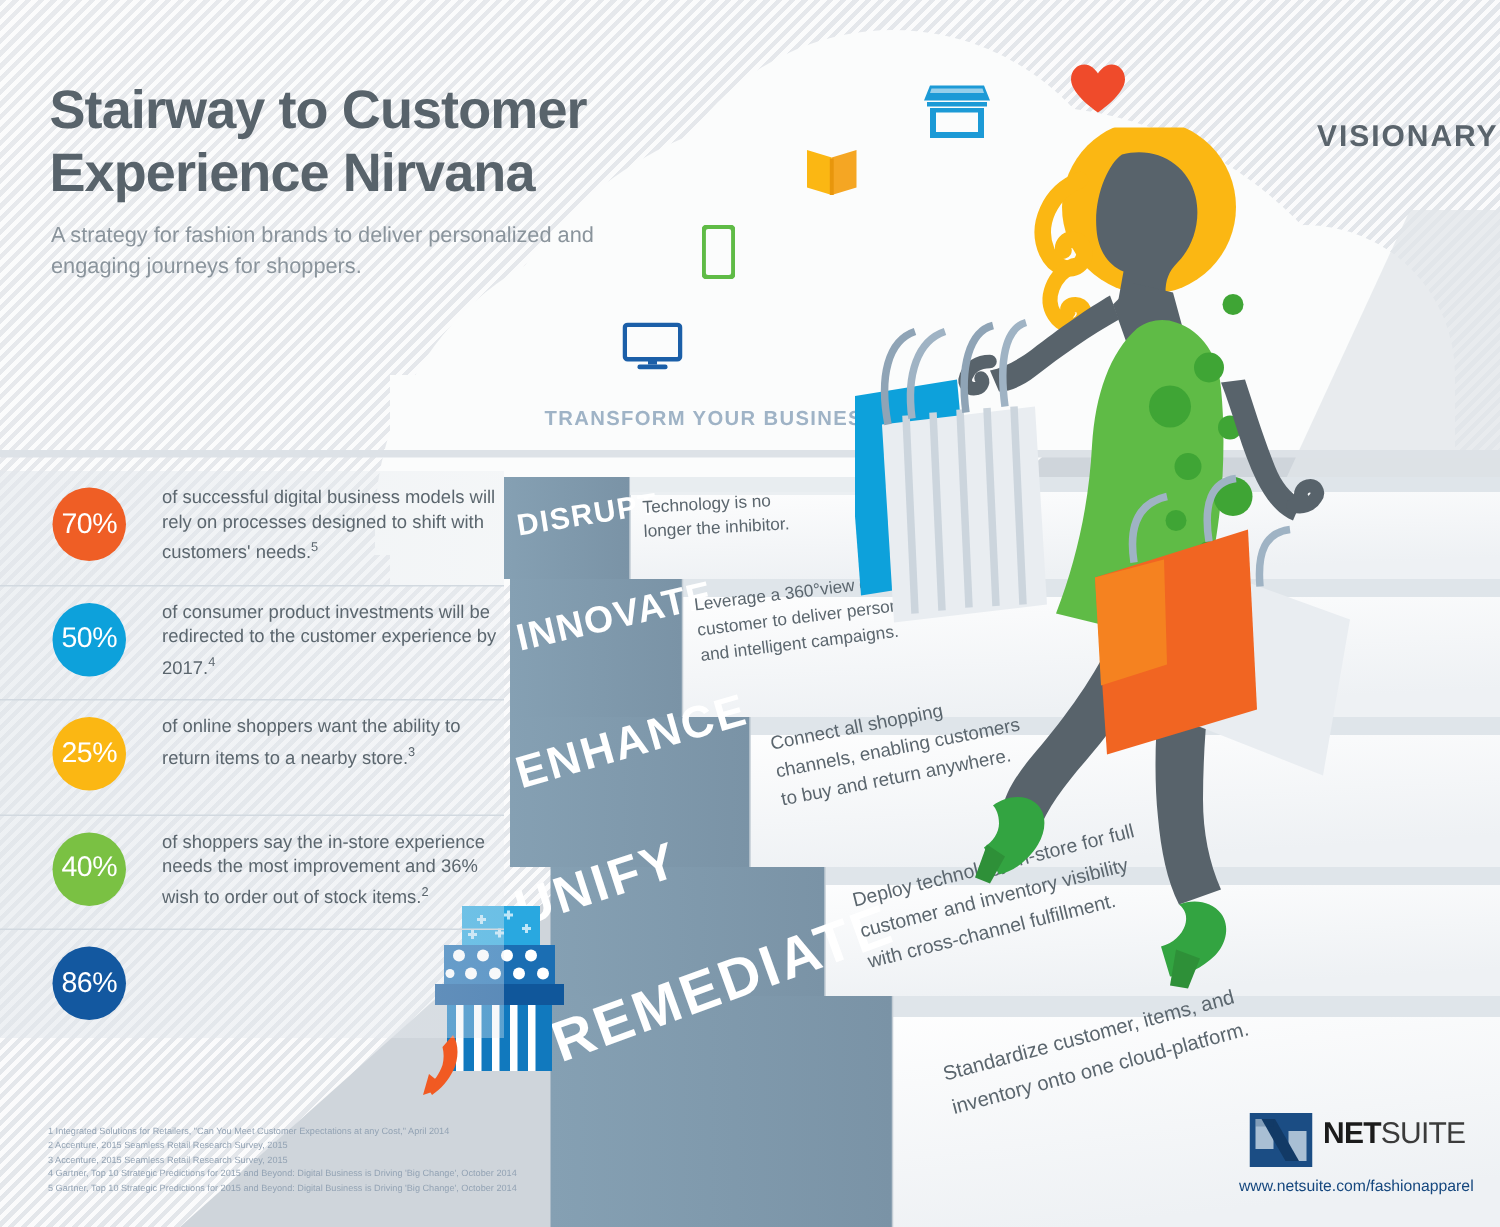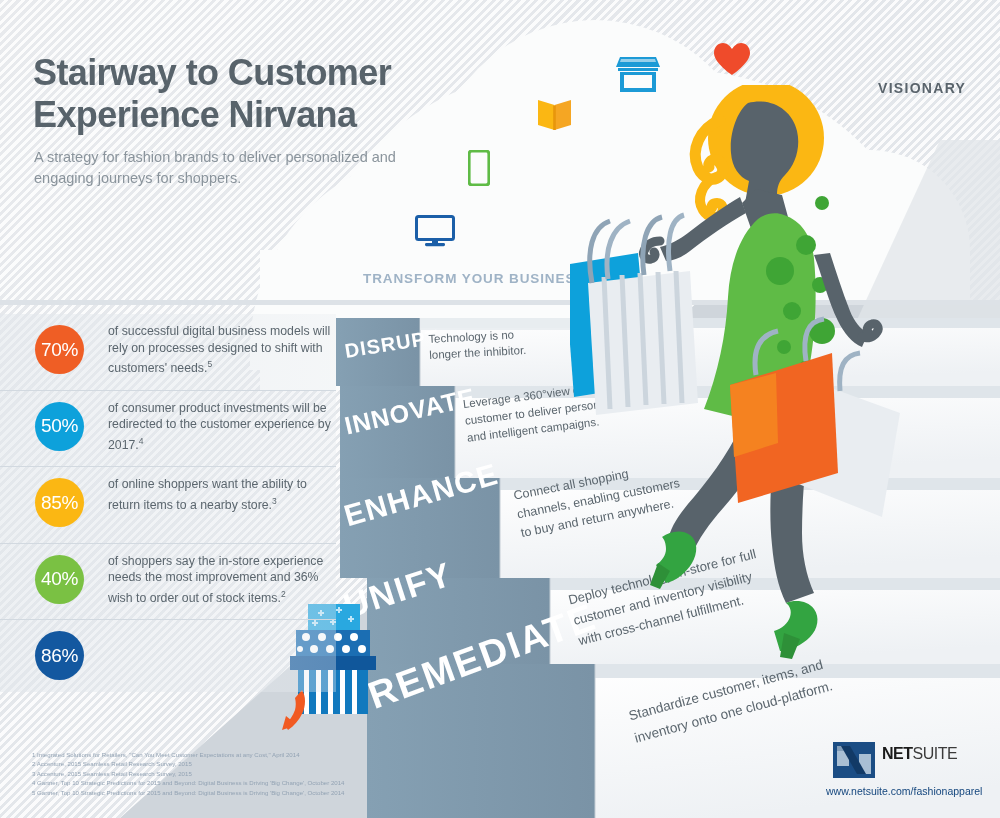--- a/index.html
+++ b/index.html
@@ -46,21 +46,21 @@
   #icon-monitor{left:415px;top:215px;}
 
   
   #transform-label{
     position:absolute;left:363px;top:271px;
     font-size:13.5px;font-weight:bold;letter-spacing:.9px;color:#9fb3c6;
   }
 
   
   .tier{
-    position:absolute;font-size:14px;font-weight:bold;letter-spacing:1.3px;color:#5a646c;
+    position:absolute;font-size:20px;font-weight:bold;letter-spacing:1.3px;color:#5a646c;
   }
   #tier-visionary{left:878px;top:80px;}
   #tier-trendsetter{left:861px;top:388px;}
   #tier-essential{left:884px;top:603px;}
 
   
   #stats{
     position:absolute;left:0px;top:314px;width:336px;height:378px;
     background:linear-gradient(90deg,rgba(226,231,236,.55),rgba(232,236,240,.35));
   }
@@ -96,21 +96,21 @@
     white-space:pre-line;transform-origin:left top;
   }
 
   
   #giftstack{position:absolute;left:276px;top:604px;}
 
   
   #logo-wrap{position:absolute;left:833px;top:742px;}
   #logo-text{
     position:absolute;left:882px;top:745px;
-    font-size:16px;font-weight:bold;color:#1b1b1b;letter-spacing:-0.5px;
+    font-size:20px;font-weight:bold;color:#1b1b1b;letter-spacing:-0.5px;
   }
   #logo-text .light{font-weight:normal;color:#3b3b3b;}
   #site-url{
     position:absolute;left:826px;top:785px;
     font-size:10.5px;font-weight:normal;color:#15477e;
   }
 </style>
 </head>
 <body>
 
@@ -376,21 +376,21 @@
     </div>
 
     <div class="stat-row">
       <div class="stat-circle" style="background:#0DA1DB;">50%</div>
       <div class="stat-text">
         <span>of consumer product investments will be redirected to the customer experience by 2017.</span><sup>4</sup>
       </div>
     </div>
 
     <div class="stat-row">
-      <div class="stat-circle" style="background:#FBB713;">85%</div>
+      <div class="stat-circle" style="background:#FBB713;">25%</div>
       <div class="stat-text">
         <span>of online shoppers want the ability to return items to a nearby store.</span><sup>3</sup>
       </div>
     </div>
 
     <div class="stat-row">
       <div class="stat-circle" style="background:#7AC143;">40%</div>
       <div class="stat-text">
         <span>of shoppers say the in-store experience needs the most improvement and 36% wish to order out of stock items.</span><sup>2</sup>
       </div>

